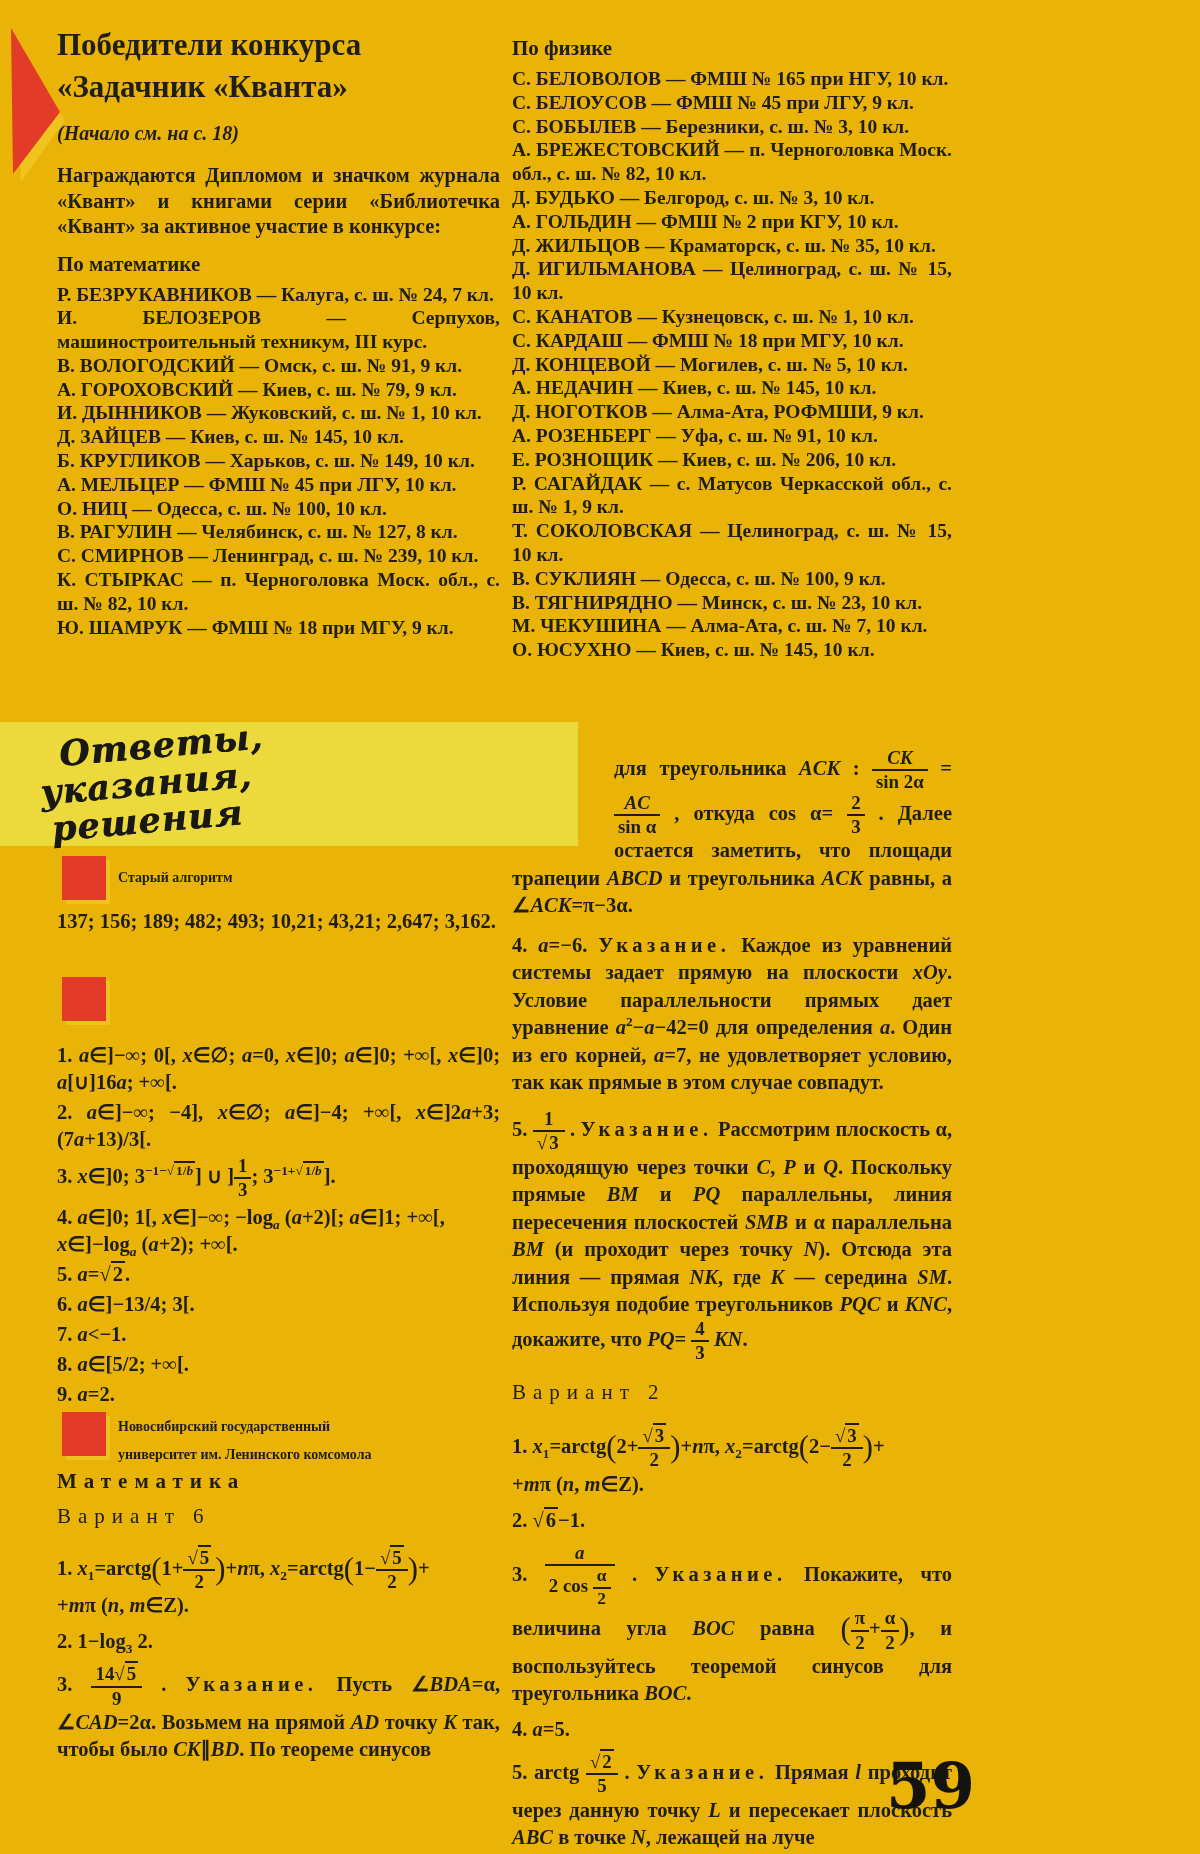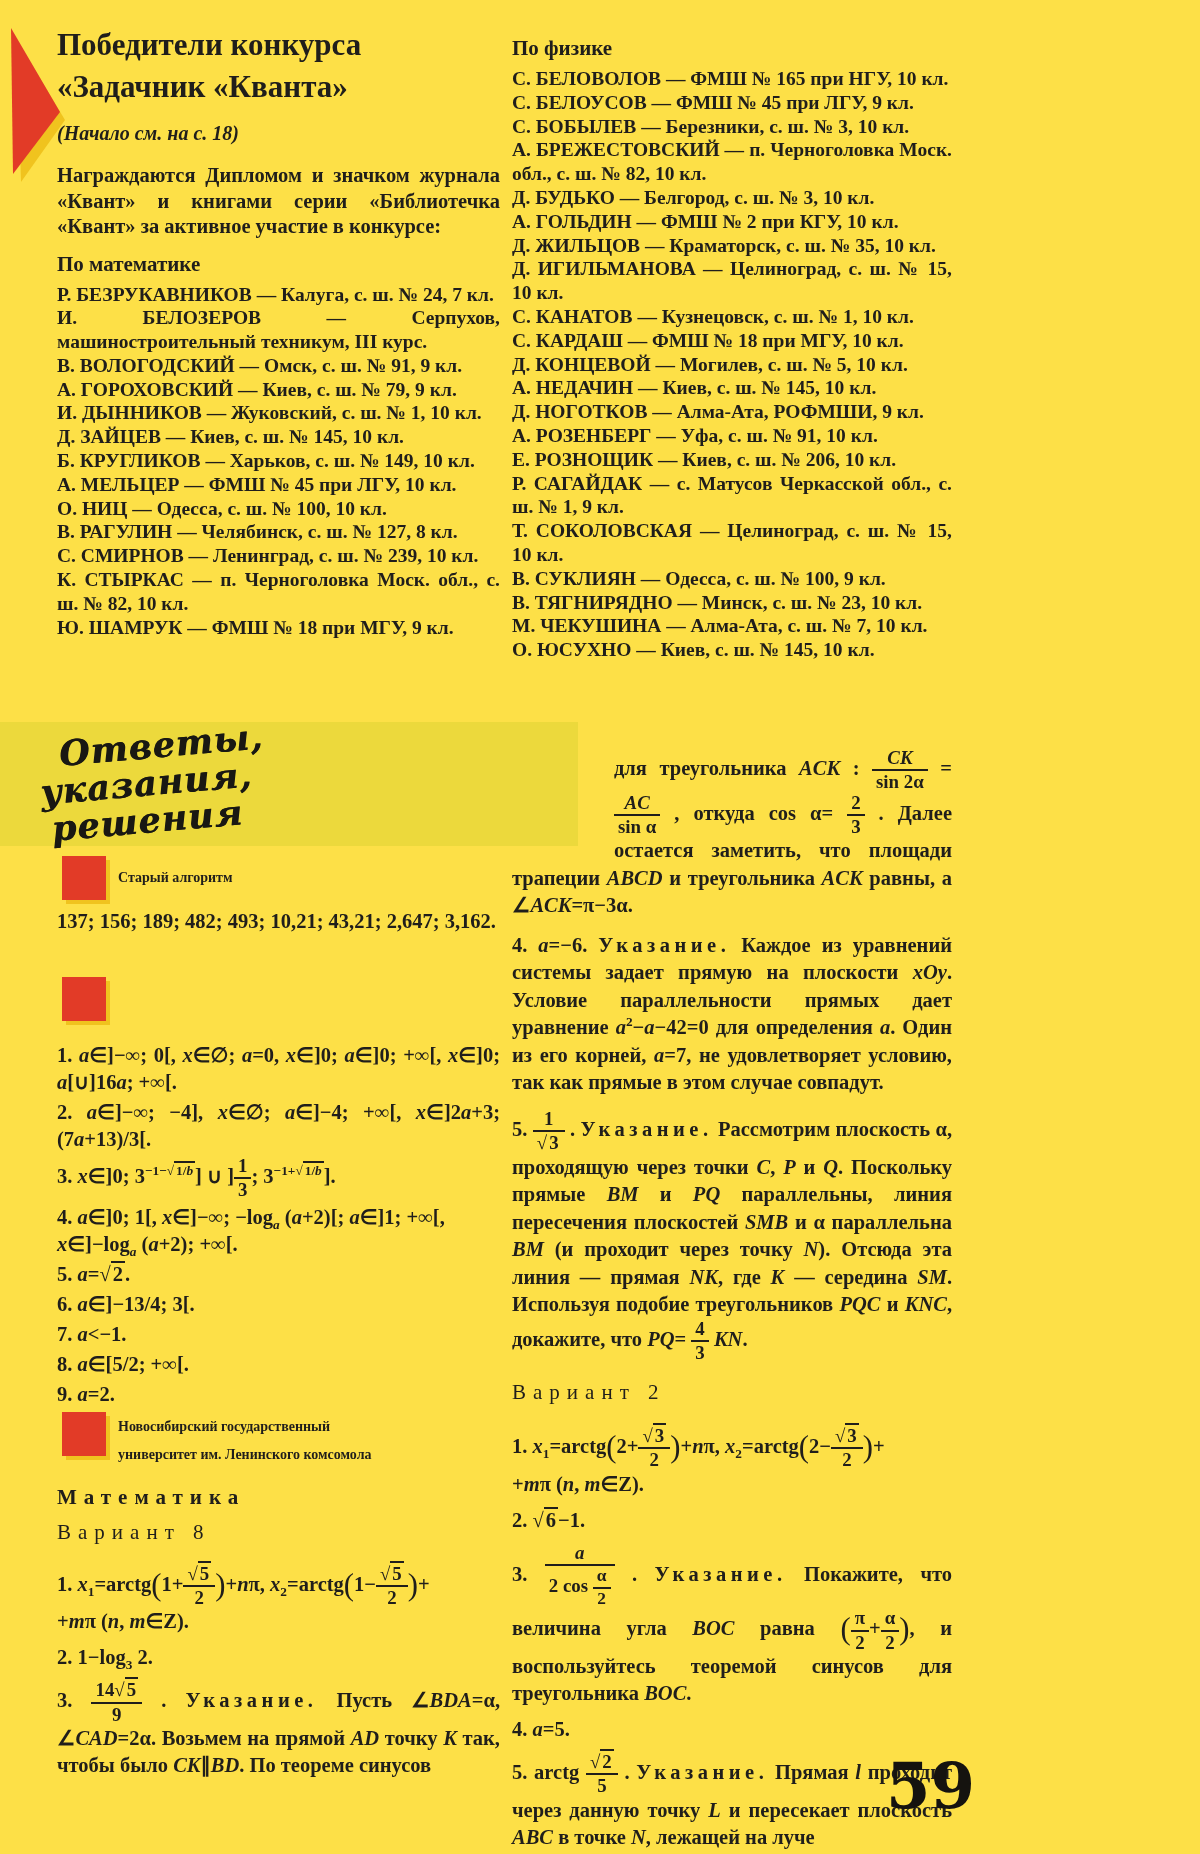--- a/index.html
+++ b/index.html
@@ -1,16 +1,16 @@
 <!DOCTYPE html>
 <html><head>
 <meta charset="utf-8">
 <style>
   html,body{margin:0;padding:0;background:#d8d4cc;}
-  .page{position:relative;width:1200px;height:1854px;margin:0 auto;background:#fde047;
+  .page{position:relative;width:1200px;height:1854px;margin:0 auto;background:#eab308;
         font-family:"Liberation Serif",serif;color:#201e1b;overflow:hidden;}
   section,div,p,h1,h2,h3{box-sizing:border-box;}
   p{margin:0;}
 
   
   .corner-tri{position:absolute;left:8px;top:26px;}
 
   
   .col-left-top{position:absolute;left:57px;top:24px;width:443px;}
   .col-right-top{position:absolute;left:512px;top:24px;width:440px;}
@@ -40,21 +40,21 @@
   .sec-head.gap2{margin-top:4px;}
   .red-sq{position:absolute;left:5px;top:0;width:44px;height:44px;background:#e23b27;
           box-shadow:4px 4px 0 #f0c31e;}
   .sec-head h3{margin:0;font-size:14px;line-height:44px;font-weight:bold;}
   .sec-head .two{line-height:28px;padding-top:1px;}
 
   .ans{margin-top:6px;font-size:20.5px;line-height:27px;font-weight:bold;text-align:justify;}
   .ans-list{margin-top:19px;}
   .ans-line{font-size:20.5px;line-height:27px;font-weight:bold;text-align:justify;margin:3px 0;}
   .vitems .ans-line{margin:9px 0;}
-  .spaced-head{margin-top:16px;font-size:21px;font-weight:bold;letter-spacing:7px;}
+  .spaced-head{font-size:21px;font-weight:bold;letter-spacing:7px;}
   .spaced-sub{margin-top:10px;font-size:21px;letter-spacing:7px;font-weight:normal;}
   .col-right-bot .spaced-sub{margin:16px 0 10px;}
 
   .col-right-bot p{margin-top:12px;}
   .col-right-bot p:first-child{margin-top:0;}
   .cutout{float:left;width:102px;height:100px;}
 
   
   .it{font-style:italic;}
   .bd{font-weight:bold;}
@@ -162,21 +162,21 @@
         <div class="ans-line"><span class="bd">8. </span><span class="it">a</span>∈[5/2; +∞[.</div>
         <div class="ans-line"><span class="bd">9. </span><span class="it">a</span>=2.</div>
       </div>
 
     <div class="sec-head gap2">
       <span class="red-sq"></span>
       <h3 class="two"><span>Новосибирский государственный</span><br>
           <span>университет им. Ленинского комсомола</span></h3>
     </div>
     <div class="spaced-head">Математика</div>
-    <div class="spaced-sub">Вариант 8</div>
+    <div class="spaced-sub">Вариант 6</div>
     <div class="ans-list vitems">
         <div class="ans-line"><span class="bd">1. </span><span class="it">x</span><sub>1</sub>=arctg<span class="big">(</span>1+<span class="frac"><span class="num"><span class="sqrt"><span class="rsign">√</span><span class="rad">5</span></span></span><span class="den">2</span></span><span class="big">)</span>+<span class="it">n</span>π, <span class="it">x</span><sub>2</sub>=arctg<span class="big">(</span>1−<span class="frac"><span class="num"><span class="sqrt"><span class="rsign">√</span><span class="rad">5</span></span></span><span class="den">2</span></span><span class="big">)</span>+<br>+<span class="it">m</span>π (<span class="it">n</span>, <span class="it">m</span>∈<span class="bd">Z</span>).</div>
         <div class="ans-line"><span class="bd">2. </span>1−log<sub>3</sub> 2.</div>
         <div class="ans-line"><span class="bd">3. </span><span class="frac"><span class="num">14<span class="sqrt"><span class="rsign">√</span><span class="rad">5</span></span></span><span class="den">9</span></span> . <span class="spaced">Указание.</span> Пусть ∠<span class="it">BDA</span>=α, ∠<span class="it">CAD</span>=2α. Возьмем на прямой <span class="it">AD</span> точку <span class="it">K</span> так, чтобы было <span class="it">CK</span>∥<span class="it">BD</span>. По теореме синусов</div>
       </div>
 
   </section>
 
   <section class="col-right-bot">
     <p><span class="cutout"></span><span>для треугольника <span class="it">ACK</span> : <span class="frac"><span class="num"><span class="it">CK</span></span><span class="den">sin 2α</span></span> = <span class="frac"><span class="num"><span class="it">AC</span></span><span class="den">sin α</span></span> , откуда cos α= <span class="frac"><span class="num">2</span><span class="den">3</span></span> . Далее остается заметить, что площади трапеции <span class="it">ABCD</span> и треугольника <span class="it">ACK</span> равны, а ∠<span class="it">ACK</span>=π−3α.</span></p>

